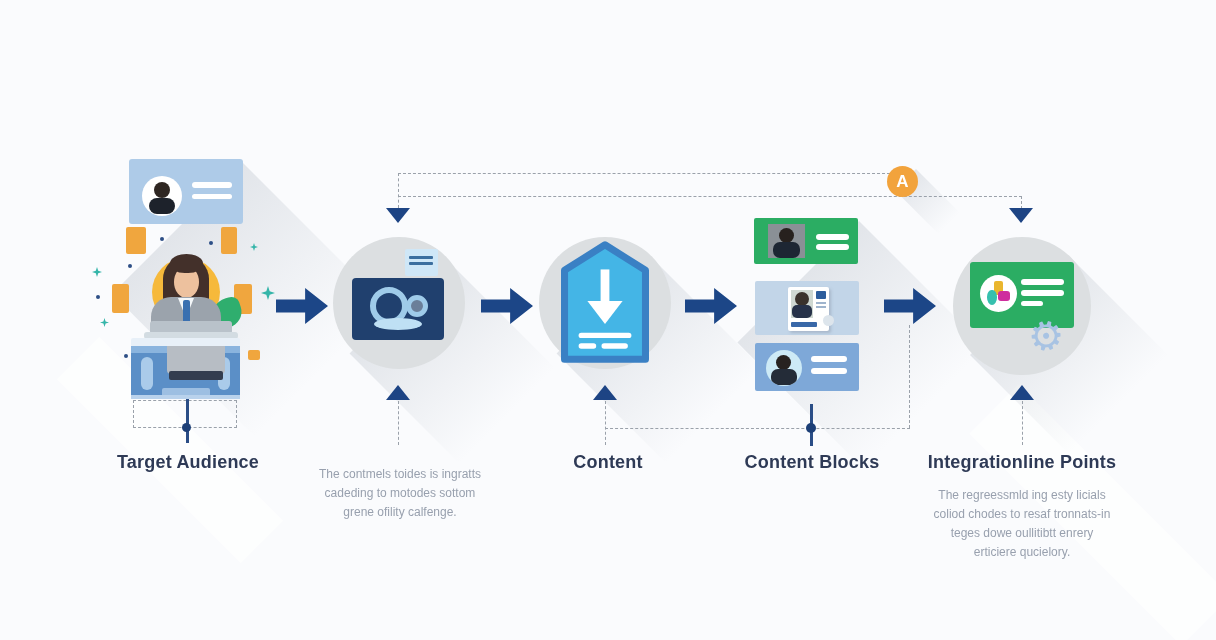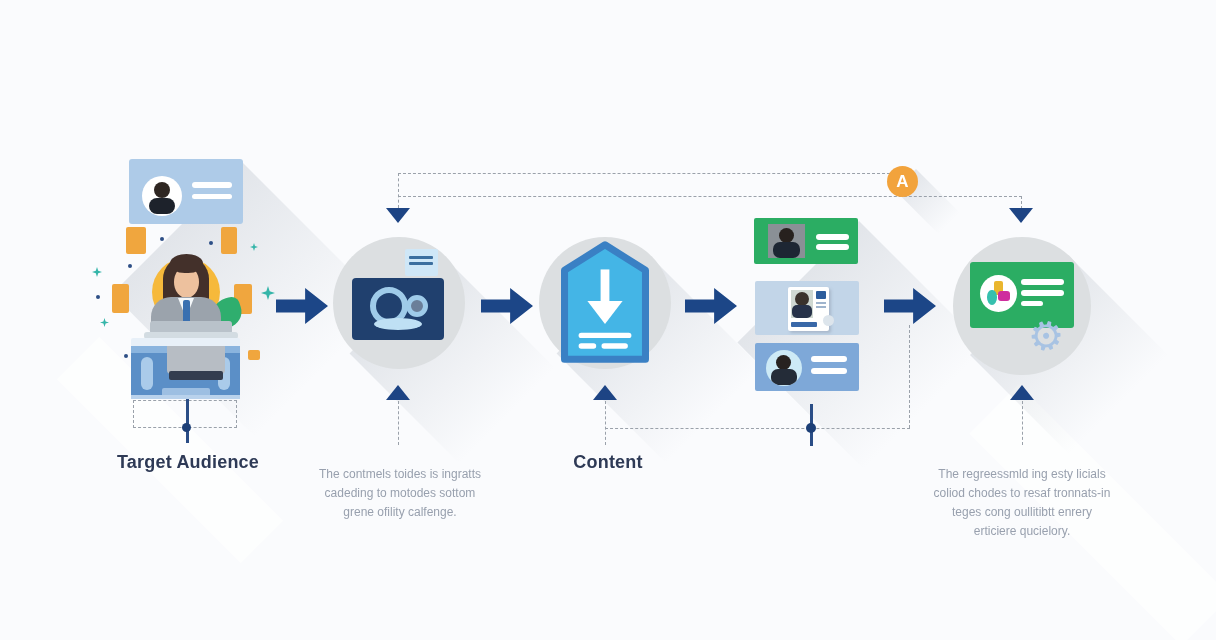--- a/index.html
+++ b/index.html
@@ -227,21 +227,23 @@
   <div class="stage-label" style="left:280px; top:452px;">
     <div class="stage-desc">The contmels toides is ingratts
 cadeding to motodes sottom
 grene ofility calfenge.</div>
   </div>
   <div class="stage-label" style="left:488px; top:452px;">
     <div class="stage-title">Content</div>
     <div class="stage-desc"></div>
   </div>
   <div class="stage-label" style="left:692px; top:452px;">
+    <div class="stage-title">Content Blocks</div>
   </div>
   <div class="stage-label" style="left:902px; top:452px;">
+    <div class="stage-title">Integrationline Points</div>
     <div class="stage-desc">The regreessmld ing esty licials
 coliod chodes to resaf tronnats-in
-teges cong oullitibtt enrery
+teges dowe oullitibtt enrery
 erticiere qucielory.</div>
   </div>
 
 </div>
 
 </body></html>

